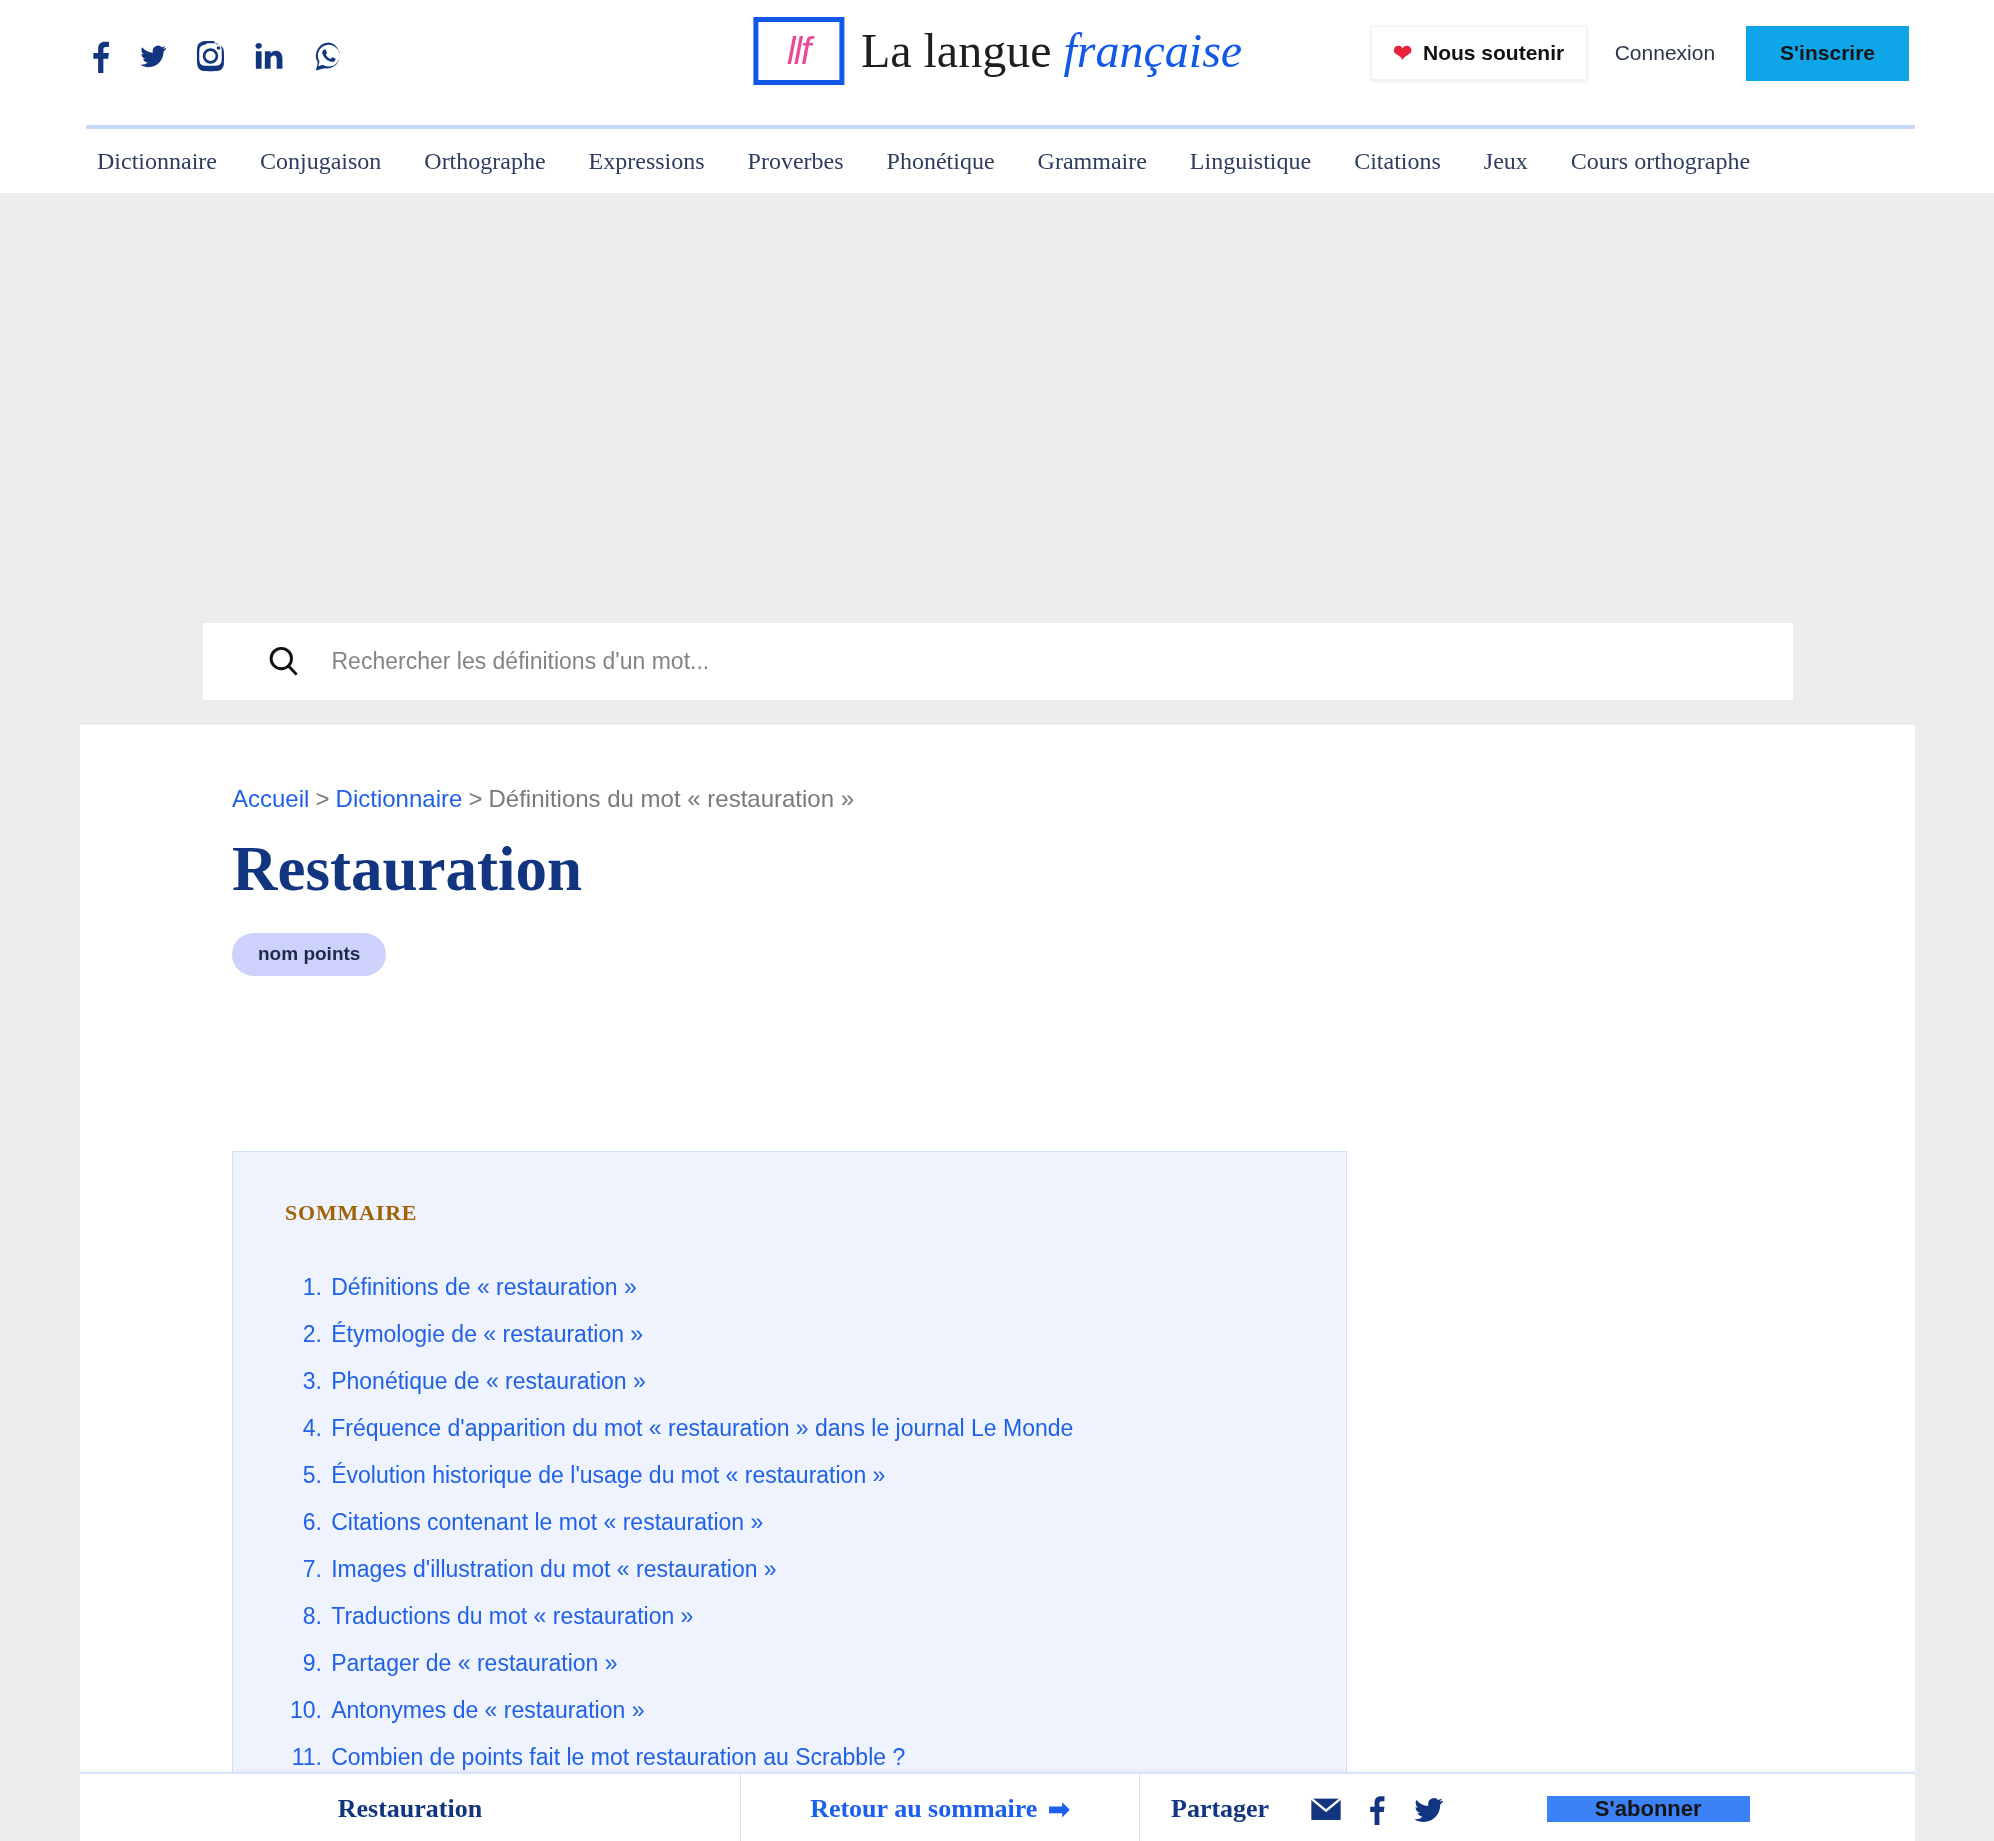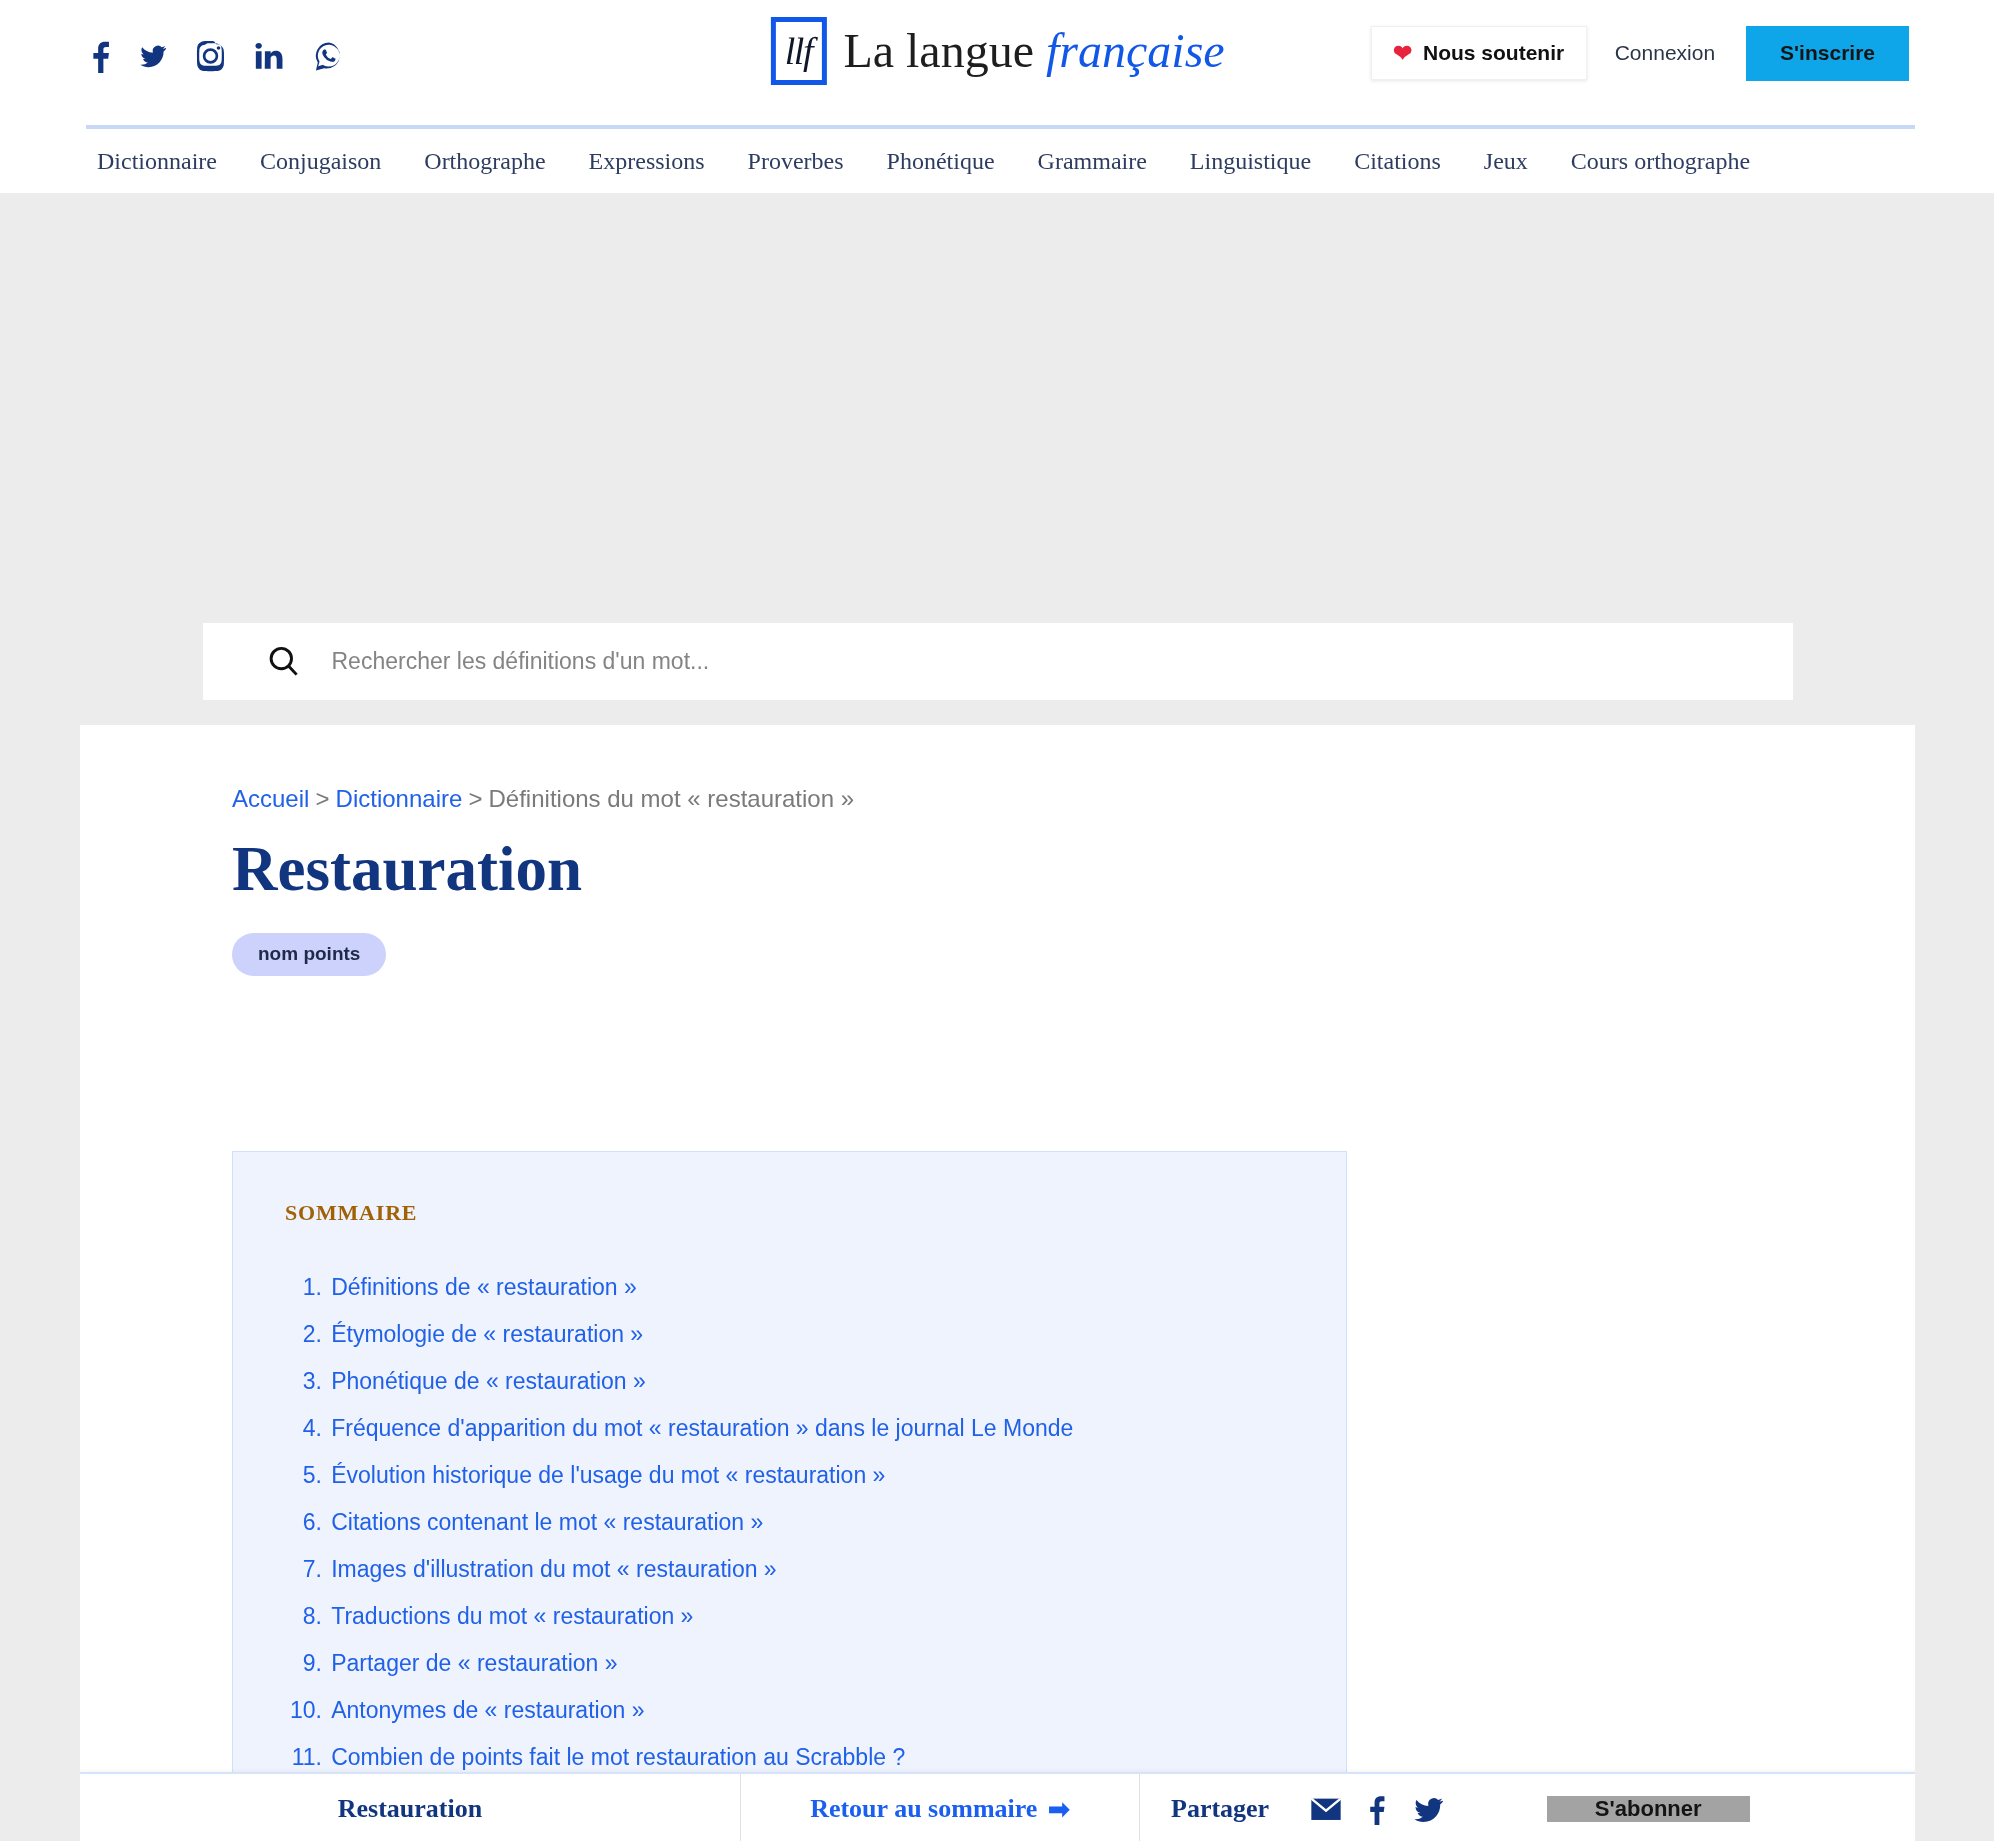--- a/index.html
+++ b/index.html
@@ -39,29 +39,29 @@
     position: absolute;
     left: 50%;
     top: 17px;
     transform: translateX(-50%);
     display: flex;
     align-items: center;
     gap: 17px;
     white-space: nowrap;
   }
   .brand-mark {
-    width: 56px;
+    width: 91px;
     height: 68px;
     border: 5.4px solid #1158e8;
     display: flex;
     align-items: center;
     justify-content: center;
-    font-family: Liberation Serif, serif;
+    font-family: Liberation Sans, sans-serif;
     font-size: 38px;
-    color: #0f172a;
+    color: #ec4899;
     font-style: italic;
     line-height: 1;
     letter-spacing: -1.5px;
   }
   .brand-text {
     font-family: "Liberation Serif", serif;
     font-size: 48px;
     color: #1e1e1e;
     line-height: 1;
   }
@@ -276,21 +276,21 @@
   }
   .bb-share-label {
     font-family: "Liberation Serif", serif;
     font-weight: bold;
     font-size: 26px;
     color: #12357f;
     margin-right: 15.3px;
   }
   .bb-share svg { display: block; fill: #12357f; cursor: pointer; }
   .subscribe-btn {
-    background: #a3a3a3;
+    background: #3b82f6;
     color: #141414;
     font-size: 22px;
     font-weight: bold;
     border: none;
     padding: 0 48px;
     margin: 9.2px 158px 9.2px 77px;
     cursor: pointer;
     font-family: "Liberation Sans", sans-serif;
   }
 </style>

